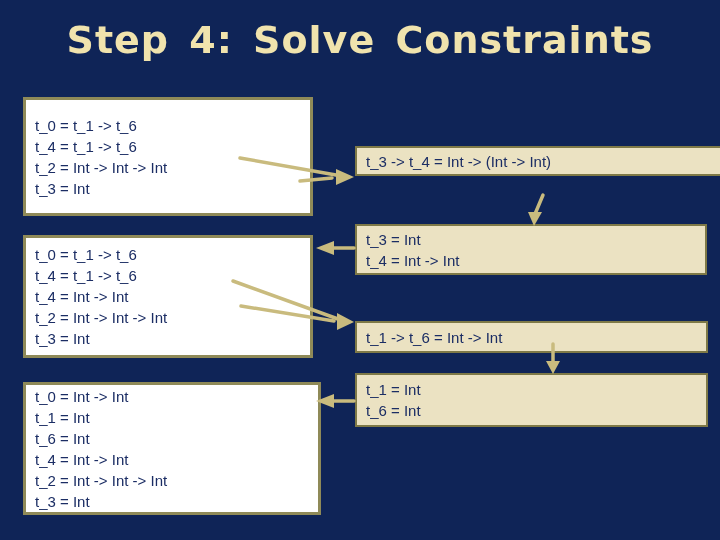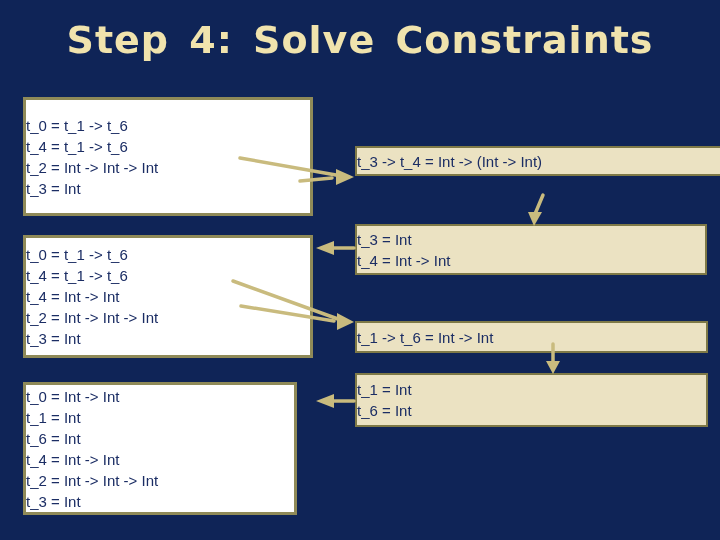--- a/index.html
+++ b/index.html
@@ -27,20 +27,21 @@
     letter-spacing: 1px;
     word-spacing: 6px;
     color: #f0e3ad;
   }
   .cbox {
     position: absolute;
     box-sizing: border-box;
     display: flex;
     flex-direction: column;
     justify-content: center;
+    padding-left: 9px;
     font-size: 15px;
     line-height: 21px;
     color: #1b2d64;
     white-space: pre;
   }
   .cbox.left {
     background: #ffffff;
     border: 3px solid #8f8a58;
   }
   .cbox.right {
@@ -72,21 +73,21 @@
   </div>
 
   <div class="cbox left" style="left:23px; top:235px; width:290px; height:123px;">
     <div>t_0 = t_1 -&gt; t_6</div>
     <div>t_4 = t_1 -&gt; t_6</div>
     <div>t_4 = Int -&gt; Int</div>
     <div>t_2 = Int -&gt; Int -&gt; Int</div>
     <div>t_3 = Int</div>
   </div>
 
-  <div class="cbox left" style="left:23px; top:382px; width:274px; height:133px;">
+  <div class="cbox left" style="left:23px; top:382px; width:298px; height:133px;">
     <div>t_0 = Int -&gt; Int</div>
     <div>t_1 = Int</div>
     <div>t_6 = Int</div>
     <div>t_4 = Int -&gt; Int</div>
     <div>t_2 = Int -&gt; Int -&gt; Int</div>
     <div>t_3 = Int</div>
   </div>
 
   <div class="cbox right" style="left:355px; top:146px; width:410px; height:30px;">
     <div>t_3 -&gt; t_4 = Int -&gt; (Int -&gt; Int)</div>

